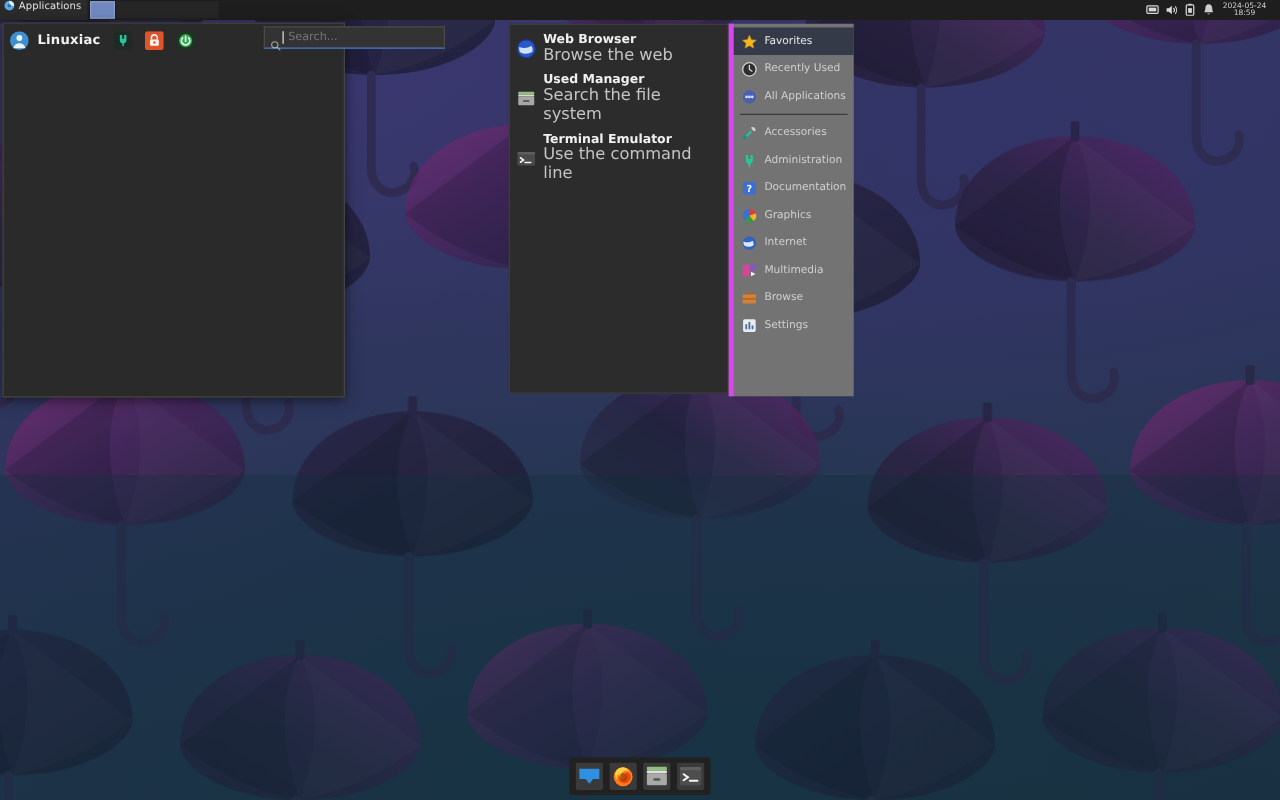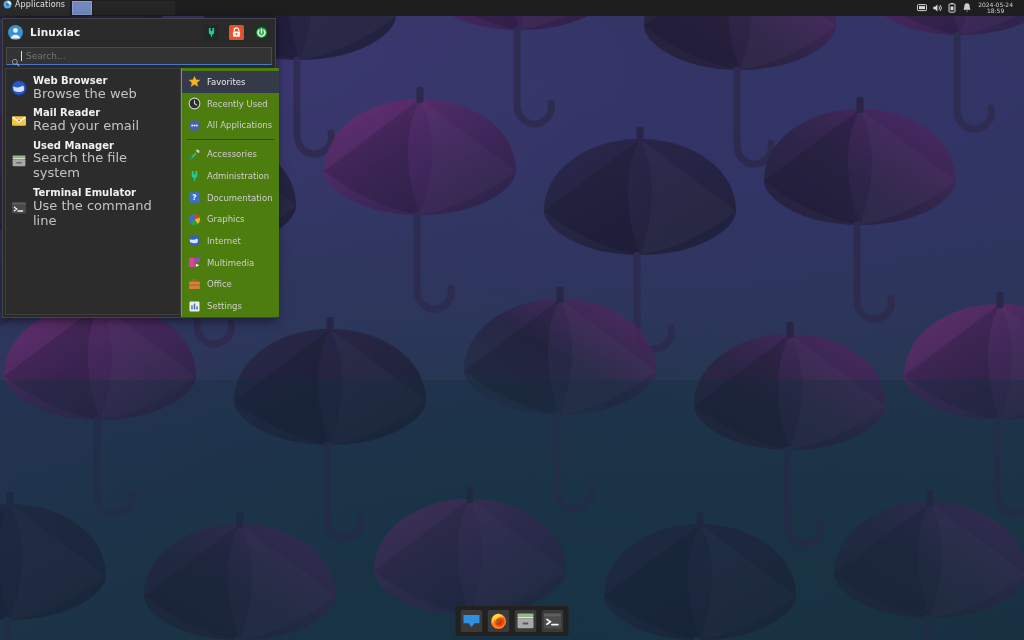--- a/index.html
+++ b/index.html
@@ -55,23 +55,24 @@
   }
   #clock .clock-date { font-size: 6px; }
   #clock .clock-time { font-size: 6px; }
 
   
   #whisker-menu {
     position: absolute; top: 18px; left: 2px;
     width: 274px; height: 300px;
     background: #2a2a2a;
     border: 1px solid #444;
-    display: flex; flex-direction: column;
+    display: flex; flex-direction: row;
     z-index: 50;
     box-shadow: 0 2px 10px rgba(0,0,0,.55);
+    gap: 46px;
   }
   
   #menu-header {
     height: 26px; flex: 0 0 26px;
     display: flex; align-items: center;
     padding: 0 6px 0 5px;
     background: #2a2a2a;
   }
   #avatar { width: 15px; height: 15px; flex: 0 0 auto; }
   #username {
@@ -113,22 +114,22 @@
     display: flex; align-items: center;
     padding: 3px 5px; gap: 6px;
   }
   .fav-icon { width: 16px; height: 16px; flex: 0 0 16px; }
   .fav-text { display: flex; flex-direction: column; line-height: 1.15; min-width:0; }
   .fav-name { font-size: 10px; font-weight: bold; color: #f0f0f0; }
   .fav-desc { font-size: 13px; color: #c3c3c3; }
 
   #categories-pane {
     flex: 1 1 auto;
-    background: #4d7c0f;
-    border-left: 1px solid #d946ef;
+    background: #737373;
+    border-left: 4px solid #d946ef;
     padding: 3px 0 0 0;
     display: flex; flex-direction: column;
   }
   .cat-item {
     display: flex; align-items: center; gap: 6px;
     height: 22px; padding: 0 6px;
     font-size: 8.5px; color: #cfcfcf;
   }
   .cat-item.selected { background: #343a47; color: #e8e8e8; }
   .cat-icon { width: 13px; height: 13px; flex: 0 0 13px; }
@@ -332,34 +333,20 @@
             <circle cx="8" cy="8" r="7.2" fill="none" stroke="#1a3a91" stroke-width="1"></circle>
             <path d="M2.4 6.5c3.2 1.4 6.6 1.2 9.6-.9 1 1.4 1.4 3.1.9 4.8-2.9 2-6.7 2.1-9.7.3-.9-1.3-1.1-2.9-.8-4.2z" fill="#cfe2fb"></path>
           </svg>
         </span>
         <span class="fav-text">
           <span class="fav-name">Web Browser</span>
           <span class="fav-desc">Browse the web</span>
         </span>
       </div>
 
-      <div class="fav-item">
-        <span class="fav-icon">
-          <svg viewBox="0 0 16 16" width="16" height="16" xmlns="http://www.w3.org/2000/svg">
-            <rect x="1" y="3.2" width="14" height="9.6" rx="1.4" fill="#f5c242"></rect>
-            <path d="M1.6 4.2 8 9.1l6.4-4.9" fill="none" stroke="#fffaf0" stroke-width="1.5"></path>
-            <circle cx="8" cy="7.6" r="2" fill="#fffaf0" opacity=".85"></circle>
-            <circle cx="8" cy="7.6" r="1" fill="#9d7a12"></circle>
-          </svg>
-        </span>
-        <span class="fav-text">
-          <span class="fav-name">Mail Reader</span>
-          <span class="fav-desc">Read your email</span>
-        </span>
-      </div>
 
       <div class="fav-item">
         <span class="fav-icon">
           <svg viewBox="0 0 16 16" width="16" height="16" xmlns="http://www.w3.org/2000/svg">
             <rect x="1.6" y="2.4" width="12.8" height="2.2" rx=".6" fill="#8fc07a"></rect>
             <rect x="1.6" y="4.6" width="12.8" height="1.6" rx=".4" fill="#d8d8d8"></rect>
             <rect x="1.6" y="6.2" width="12.8" height="7" rx="1" fill="#a7a7a7"></rect>
             <rect x="5.4" y="9" width="5.2" height="1.6" rx=".6" fill="#5e5e5e"></rect>
           </svg>
         </span>
@@ -484,21 +471,21 @@
       </div>
 
       <div class="cat-item">
         <span class="cat-icon">
           <svg viewBox="0 0 16 16" width="13" height="13" xmlns="http://www.w3.org/2000/svg">
             <rect x="1.4" y="4.4" width="13.2" height="9" rx="1.2" fill="#d4813a"></rect>
             <path d="M5.6 4.4V3.2a1 1 0 0 1 1-1h2.8a1 1 0 0 1 1 1v1.2" fill="none" stroke="#b5651f" stroke-width="1.3"></path>
             <rect x="1.4" y="8" width="13.2" height="1.6" fill="#b5651f"></rect>
           </svg>
         </span>
-        <span>Office</span>
+        <span>Browse</span>
       </div>
 
       <div class="cat-item">
         <span class="cat-icon">
           <svg viewBox="0 0 16 16" width="13" height="13" xmlns="http://www.w3.org/2000/svg">
             <rect x="1.8" y="1.8" width="12.4" height="12.4" rx="1.6" fill="#e9edf2"></rect>
             <rect x="4" y="6.6" width="1.8" height="5" fill="#4a6fa8"></rect>
             <rect x="7.1" y="4.4" width="1.8" height="7.2" fill="#4a6fa8"></rect>
             <rect x="10.2" y="7.8" width="1.8" height="3.8" fill="#4a6fa8"></rect>
           </svg>

